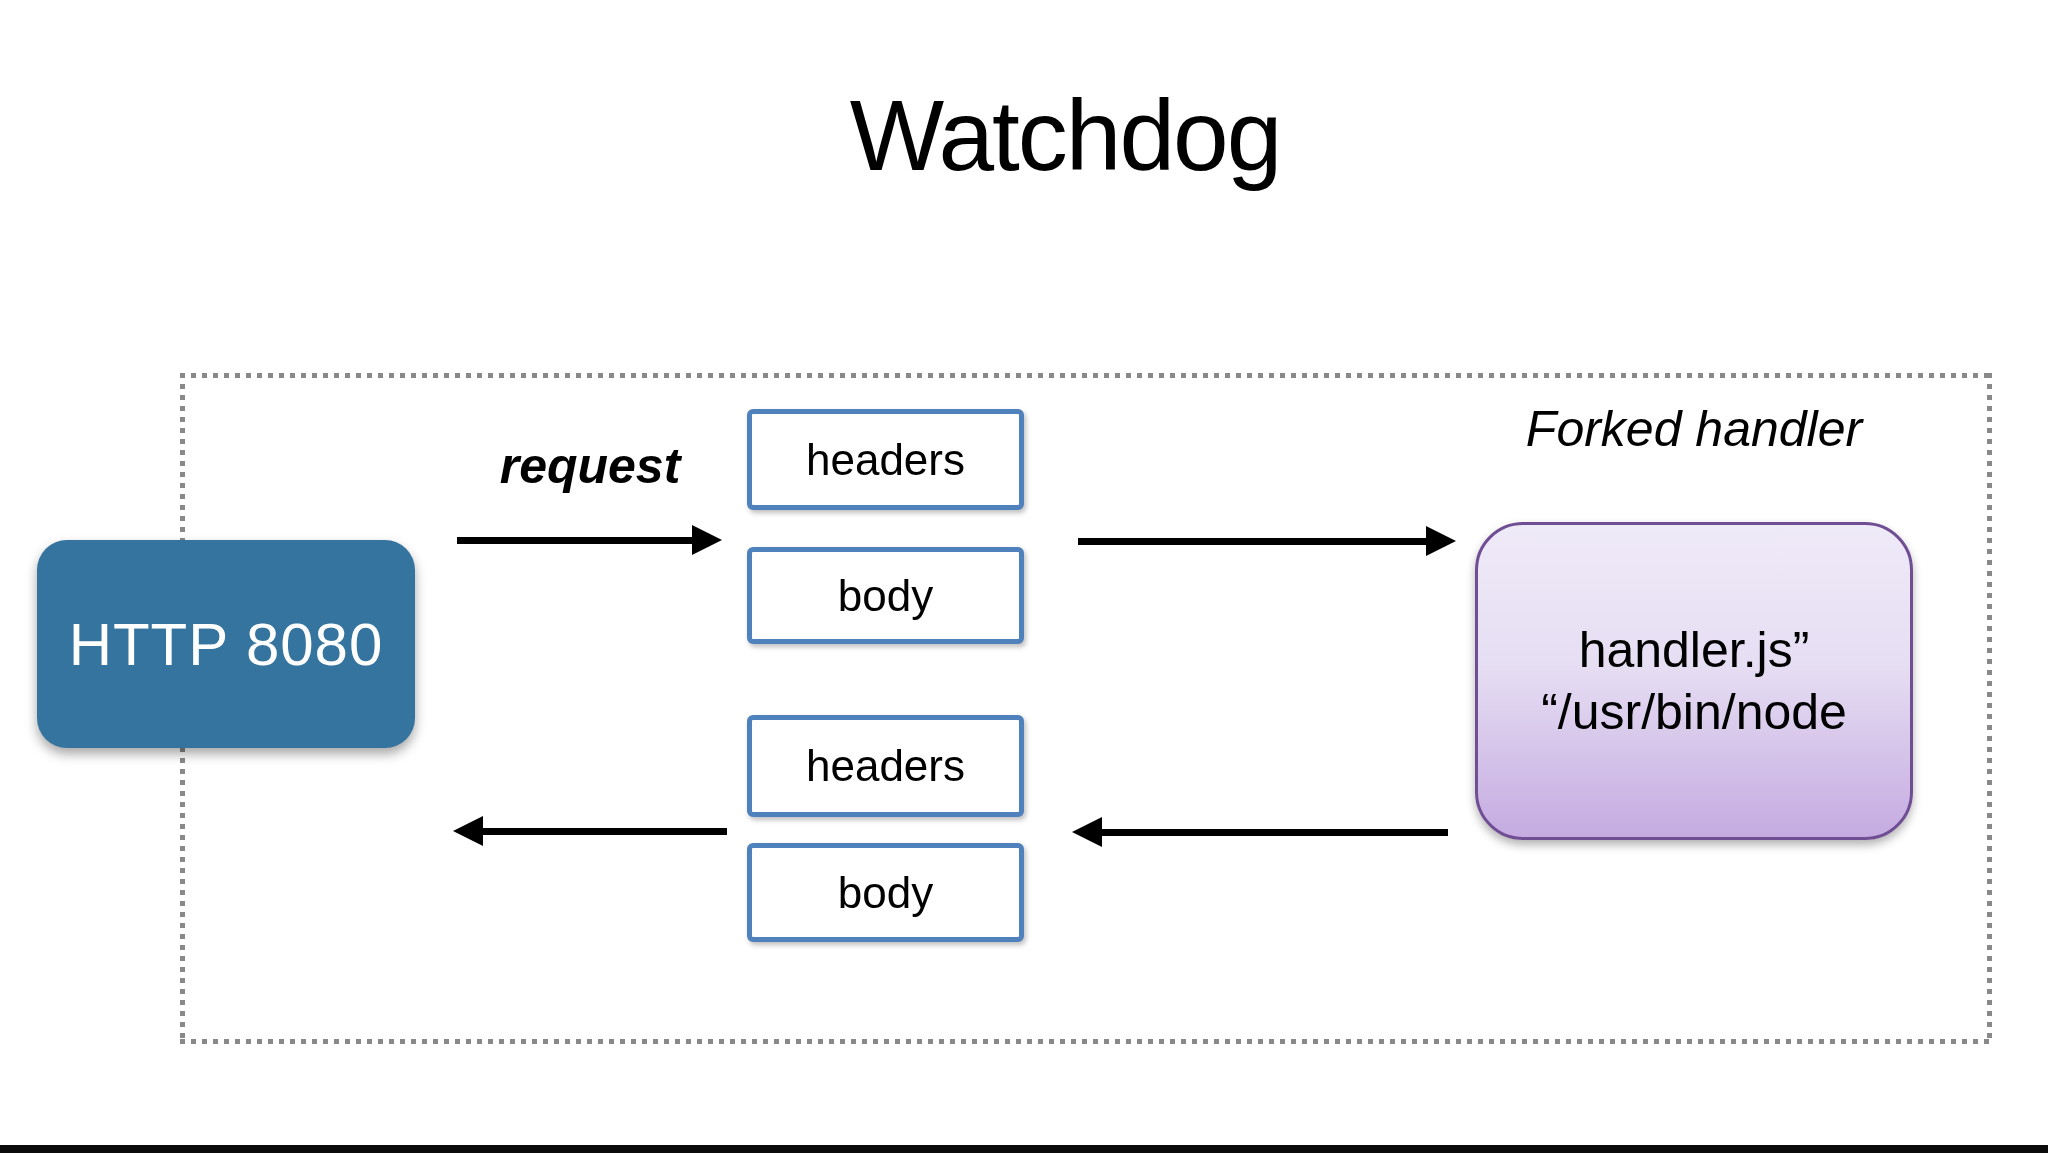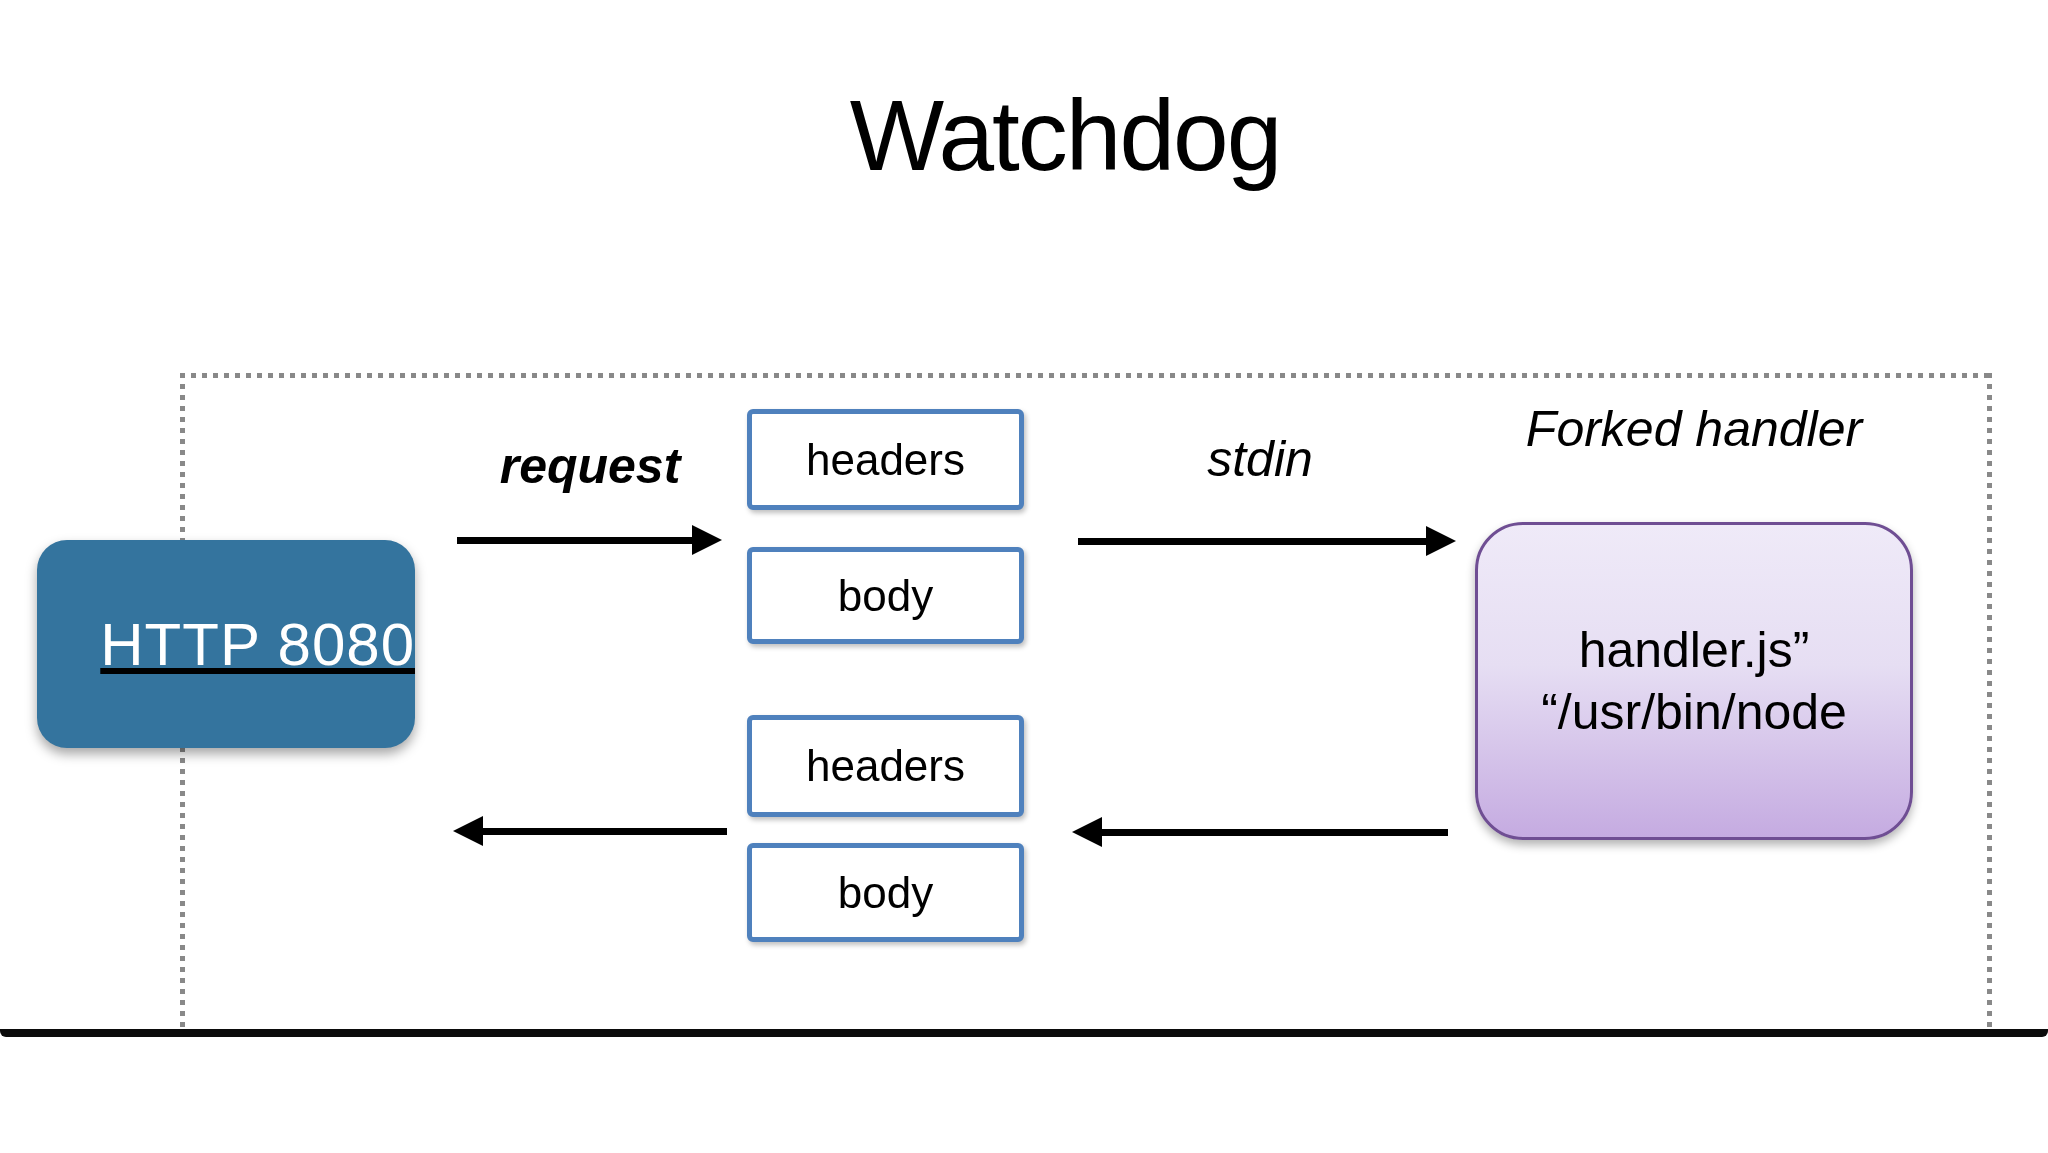--- a/index.html
+++ b/index.html
@@ -1,24 +1,23 @@
 <!DOCTYPE html>
 <html><head>
 <meta charset="utf-8">
 <style>
   html, body { margin: 0; padding: 0; background: #ffffff; }
   .slide {
     position: relative;
     width: 2048px;
-    height: 1037px;
+    height: 1153px;
     background: #ffffff;
     overflow: hidden;
     font-family: "Liberation Sans", sans-serif;
     color: #000000;
-    border-radius: 6px;
   }
 
   
   .title {
     position: absolute;
     top: 78px;
     left: 0;
     width: 2130px;
     text-align: center;
     font-size: 100px;
@@ -44,23 +43,22 @@
   .dot-right { right: 0; }
 
   
   .http-box {
     position: absolute;
     left: 37px; top: 540px;
     width: 378px; height: 208px;
     background: #34749E;
     border-radius: 30px;
     box-shadow: 0 6px 12px rgba(0,0,0,0.35);
-    display: flex; align-items: center; justify-content: flex-end;
+    display: flex; align-items: center; justify-content: center;
     z-index: 3;
-    text-decoration: underline;
   }
   .http-box .label {
     color: #ffffff;
     font-size: 60px;
     font-weight: 300;
     letter-spacing: 1px;
   }
 
   
   .msg-box {
@@ -181,21 +179,20 @@
   <div class="arrow-line line-request"></div>
   <div class="arrow-head right head-request"></div>
 
   <div class="msg-box msg-headers-req">
     <span>headers</span>
   </div>
   <div class="msg-box msg-body-req">
     <span>body</span>
   </div>
 
-  <div class="flow-label lbl-stdin">stdin</div>
   <div class="arrow-line line-stdin"></div>
   <div class="arrow-head right head-stdin"></div>
 
   <div class="caption-forked">Forked handler</div>
   <div class="process-box">
     <div class="cmd-line">handler.js”</div>
     <div class="cmd-line">“/usr/bin/node</div>
   </div>
 
   <div class="arrow-line line-stdout"></div>

